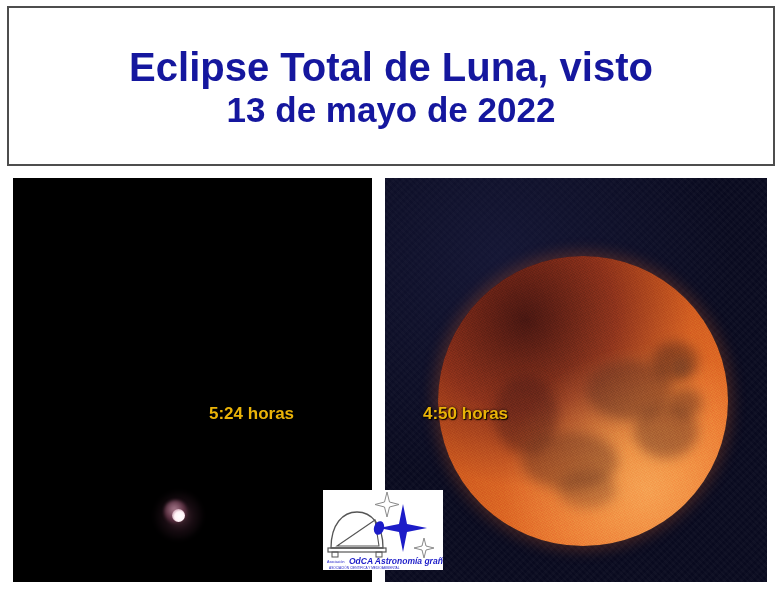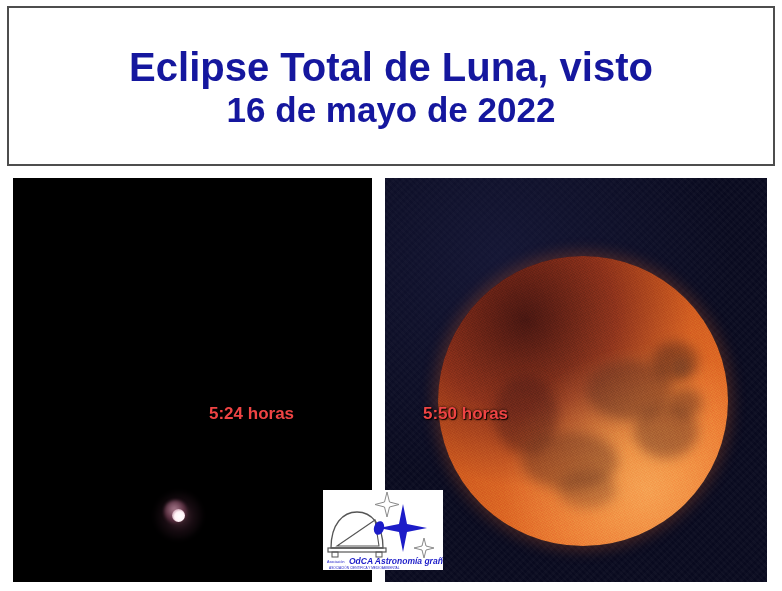--- a/index.html
+++ b/index.html
@@ -78,21 +78,21 @@
     background:
       radial-gradient(circle at 30% 20%, rgba(30,32,70,0.55) 0%, rgba(9,10,31,0) 55%),
       repeating-linear-gradient(45deg, rgba(255,255,255,0.018) 0 2px, rgba(0,0,0,0) 2px 4px),
       repeating-linear-gradient(-45deg, rgba(255,255,255,0.015) 0 3px, rgba(0,0,0,0) 3px 6px),
       #090a1f;
   }
 
   
   .time-caption {
     position: absolute;
-    color: #ef4444;
+    color: #eab308;
     font-weight: bold;
     font-size: 17px;
     text-shadow: 0 0 3px rgba(0,0,0,0.9), 1px 1px 1px rgba(0,0,0,0.9);
     white-space: nowrap;
   }
   #caption-left  { left: 196px; top: 226px; }
   #caption-right { left: 38px;  top: 226px; }
 
   
   #moon-small-glow {
@@ -189,21 +189,21 @@
   }
   #logo-odca svg { display:block; width:100%; height:100%; }
 </style>
 </head>
 <body>
 
 <div id="slide">
 
   <div id="title-box">
     <div class="title-line" id="title-line-1">Eclipse Total de Luna, visto</div>
-    <div class="title-line" id="title-line-3">16 de mayo de 2022</div>
+    <div class="title-line" id="title-line-3">13 de mayo de 2022</div>
   </div>
 
   <div class="photo" id="photo-left">
 
     <div id="moon-small-glow"></div>
     <div id="moon-small-red"></div>
     <div id="moon-small-bright"></div>
 
     <div class="time-caption" id="caption-left">5:24 horas</div>
 
@@ -217,21 +217,21 @@
       <div class="mare" id="mare-1"></div>
       <div class="mare" id="mare-2"></div>
       <div class="mare" id="mare-3"></div>
       <div class="mare" id="mare-4"></div>
       <div class="mare" id="mare-5"></div>
       <div class="mare" id="mare-7"></div>
       <div id="crater-1"></div>
       <div id="moon-big-noise"></div>
     </div>
 
-    <div class="time-caption" id="caption-right">5:50 horas</div>
+    <div class="time-caption" id="caption-right">4:50 horas</div>
 
   </div>
 
   <div class="logo" id="logo-odca">
     <svg viewBox="0 0 120 80" xmlns="http://www.w3.org/2000/svg">
       <rect x="0" y="0" width="120" height="80" fill="#ffffff"></rect>
 
       <path d="M8 58 C8 34 20 22 34 22 C48 22 60 34 60 58 Z" fill="none" stroke="#555555" stroke-width="1.3"></path>
       <path d="M52 30 L14 56 L56 56 Z" fill="none" stroke="#555555" stroke-width="1.1"></path>
       <rect x="5" y="58" width="58" height="4" fill="none" stroke="#555555" stroke-width="1.2"></rect>

